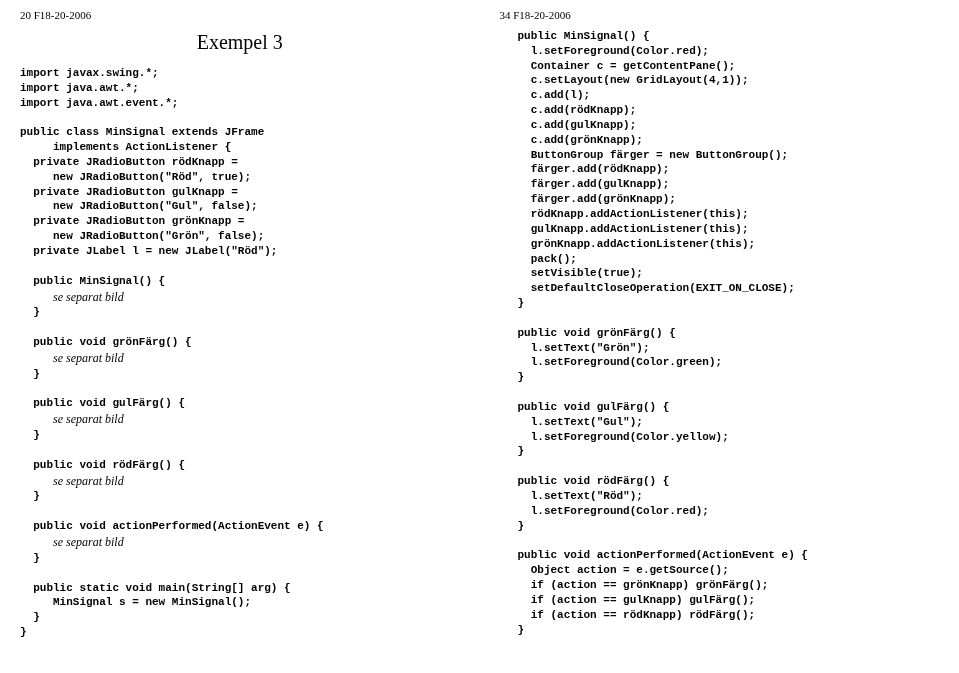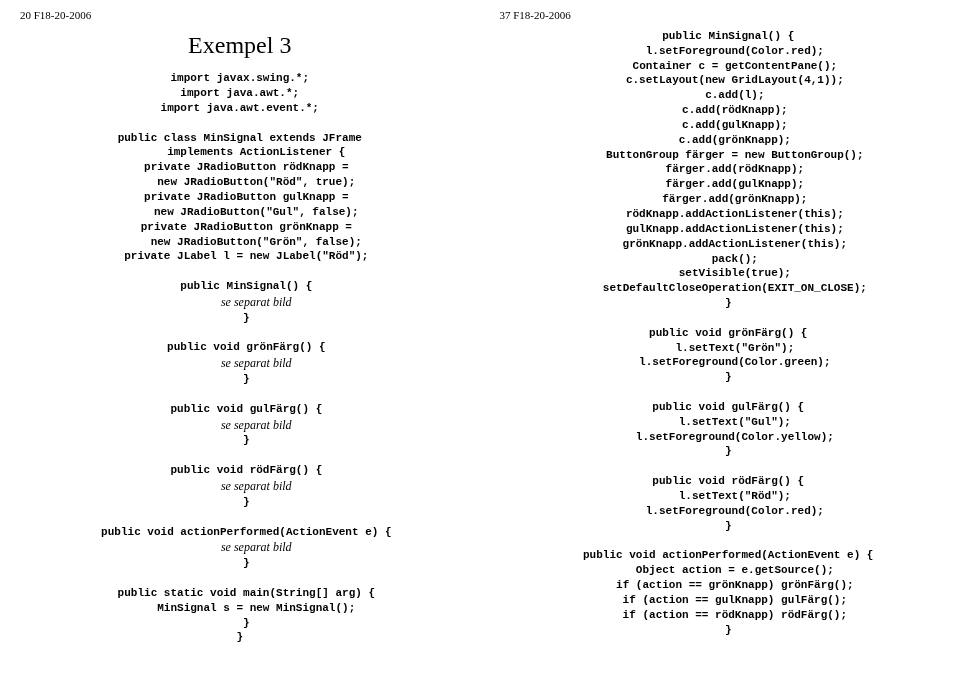--- a/index.html
+++ b/index.html
@@ -22,32 +22,31 @@
     .page {
       width: 479.5px;
       padding: 8px 20px 10px 20px;
       box-sizing: border-box;
     }
     .page-header {
       font-size: 11px;
       margin-bottom: 6px;
     }
     .title {
-      font-size: 24px;
+      font-size: 20px;
       text-align: center;
       margin: 4px 0 10px 0;
       font-weight: normal;
     }
     .code {
       font-family: "Courier New", Courier, monospace;
       font-size: 11px;
       white-space: pre;
       font-weight: bold;
       line-height: 1.35;
-      text-align: center;
     }
     .italic {
       font-style: italic;
       font-weight: normal;
       font-family: "Times New Roman", Times, serif;
       font-size: 12px;
       margin-top: 20px;
     }
     .page-right .page-header {
       margin-bottom: 6px;
@@ -99,21 +98,21 @@
     <div class="code">     <span class="italic">se separat bild</span></div>
     <div class="code">  }
 
   public static void main(String[] arg) {
      MinSignal s = new MinSignal();
   }
 }</div>
   </div>
 
   <div class="page page-right">
-    <div class="page-header">37 F18-20-2006</div>
+    <div class="page-header">34 F18-20-2006</div>
     <div class="code left-pad">public MinSignal() {
   l.setForeground(Color.red);
   Container c = getContentPane();
   c.setLayout(new GridLayout(4,1));
   c.add(l);
   c.add(rödKnapp);
   c.add(gulKnapp);
   c.add(grönKnapp);
   ButtonGroup färger = new ButtonGroup();
   färger.add(rödKnapp);

